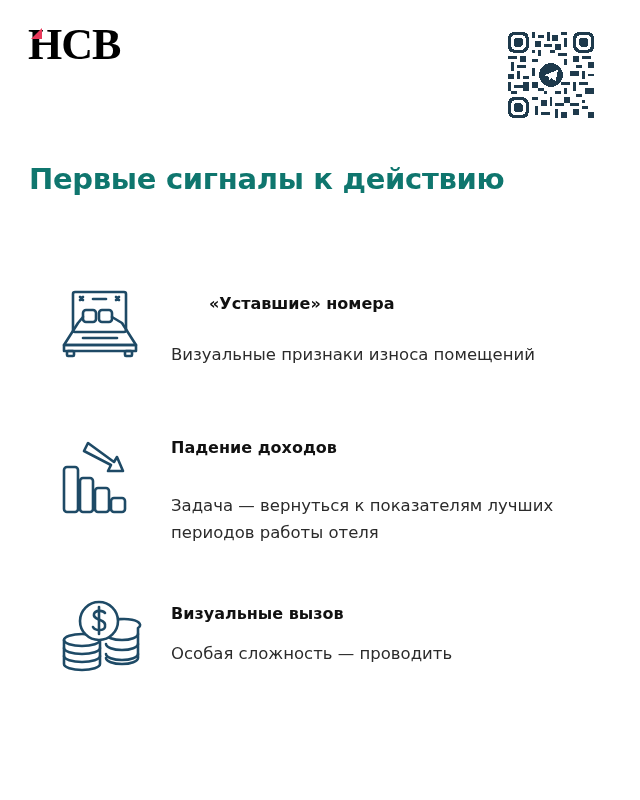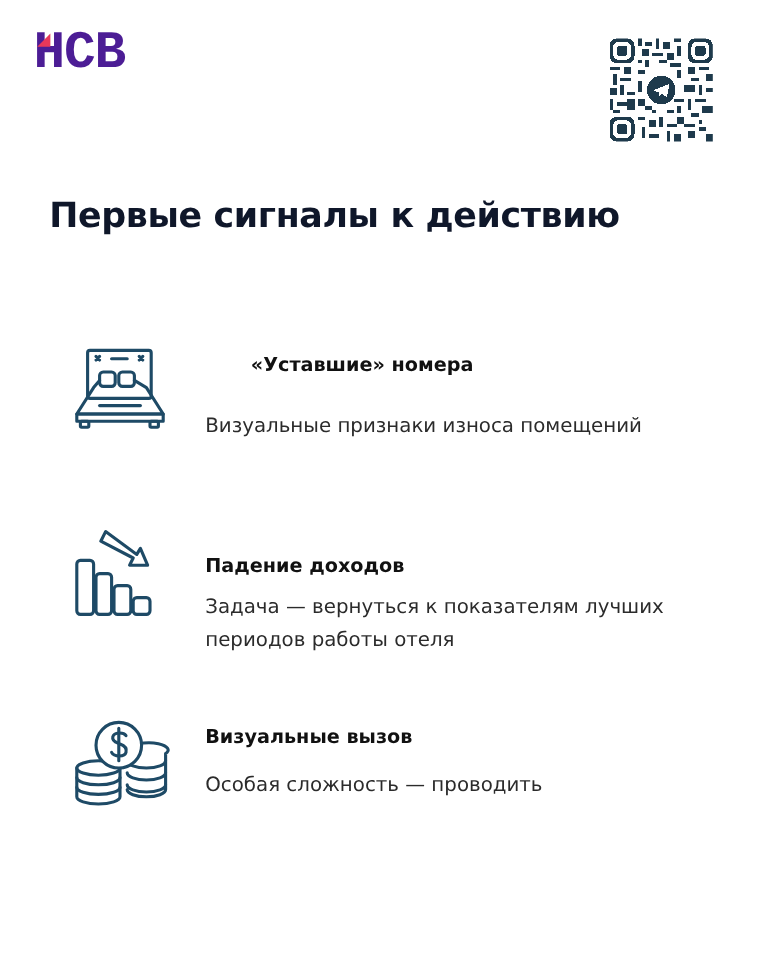--- a/index.html
+++ b/index.html
@@ -1,25 +1,25 @@
 <!DOCTYPE html>
 <html><head>
   <meta charset="utf-8">
   <style>
     * { margin: 0; padding: 0; box-sizing: border-box; }
     html, body { width: 640px; height: 800px; background: #ffffff; overflow: hidden; }
     body { position: relative; font-family: "DejaVu Sans", "Liberation Sans", sans-serif; color: #1a1a1a; }
 
     .logo { position: absolute; left: 28px; top: 25px; width: 120px; height: 42px; }
-    .logo-text { position: absolute; left: 0; top: -4px; font-family: Liberation Mono, monospace; font-weight: bold; font-size: 44px; letter-spacing: -1px; color: #4c1d95; line-height: 48px; }
+    .logo-text { position: absolute; left: 0; top: -4px; font-family: Liberation Serif, serif; font-weight: bold; font-size: 44px; letter-spacing: -1px; color: #000000; line-height: 48px; }
     .logo-accent { position: absolute; left: 3px; top: 3px; width: 0; height: 0; border-left: 11px solid transparent; border-bottom: 11px solid #e8385a; }
 
     .qr { position: absolute; left: 508px; top: 32px; width: 86px; height: 86px; }
 
-    .title { position: absolute; left: 29px; top: 162px; font-family: "DejaVu Sans", sans-serif; font-weight: bold; font-size: 29px; color: #0f172a; letter-spacing: -0.3px; white-space: nowrap; margin-left: 12px; }
+    .title { position: absolute; left: 29px; top: 162px; font-family: "DejaVu Sans", sans-serif; font-weight: bold; font-size: 29px; color: #0f766e; letter-spacing: -0.3px; white-space: nowrap; }
 
     .item { position: absolute; left: 0; width: 640px; }
     .item-icon { position: absolute; left: 58px; width: 84px; height: 84px; }
     .item-heading { position: absolute; left: 171px; font-family: "DejaVu Sans", sans-serif; font-weight: bold; font-size: 16px; color: #111111; white-space: nowrap; }
     .item-desc { position: absolute; left: 171px; font-family: "DejaVu Sans", sans-serif; font-size: 16.5px; line-height: 27px; color: #2b2b2b; white-space: nowrap; }
     .item-desc span { display: block; }
   </style>
 </head>
 <body>
 
@@ -135,21 +135,21 @@
 <div class="item" style="top:437px;">
   <div class="item-icon" style="top:0;">
     <svg width="84" height="84" viewBox="0 0 84 84" fill="none" stroke="#1e4a66" stroke-width="2.6" stroke-linejoin="round" stroke-linecap="round">
       <path d="M30 6 L26 14 L53 28 L50 34 L65 34 L59 20 L56 25 Z"></path>
       <rect x="6" y="30" width="14" height="45" rx="3"></rect>
       <rect x="22" y="41" width="13" height="34" rx="3"></rect>
       <rect x="37" y="51" width="14" height="24" rx="3"></rect>
       <rect x="53" y="61" width="14" height="14" rx="3"></rect>
     </svg>
   </div>
-  <div class="item-heading" style="top:25px;text-align:right;">Падение доходов</div>
+  <div class="item-heading" style="top:1px;text-align:right;">Падение доходов</div>
   <div class="item-desc" style="top:55px;">
     <span>Задача — вернуться к показателям лучших</span>
     <span>периодов работы отеля</span>
   </div>
 </div>
 
 <div class="item" style="top:596px;">
   <div class="item-icon" style="top:0;">
     <svg width="84" height="84" viewBox="0 0 84 84" fill="none" stroke="#1e4a66" stroke-width="2.6" stroke-linejoin="round" stroke-linecap="round">
 

